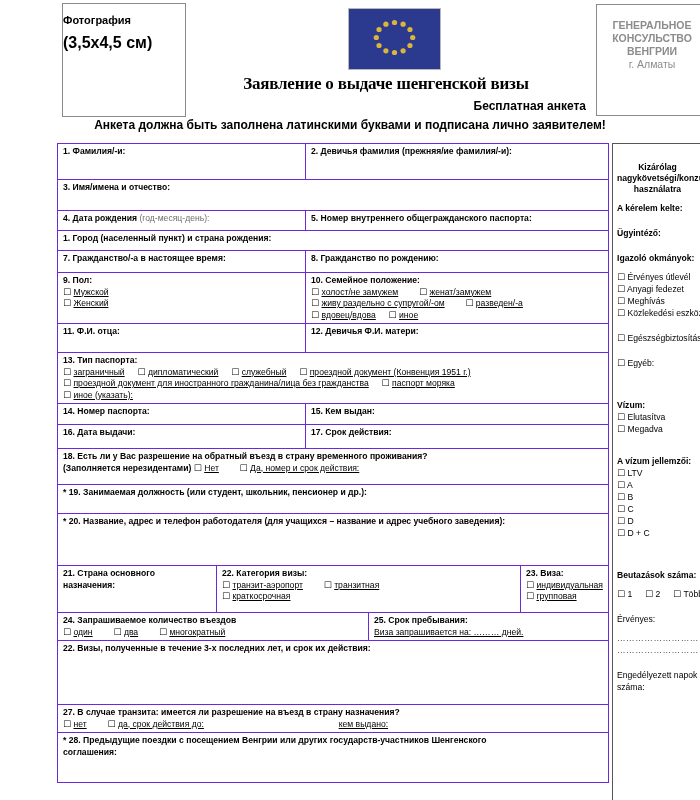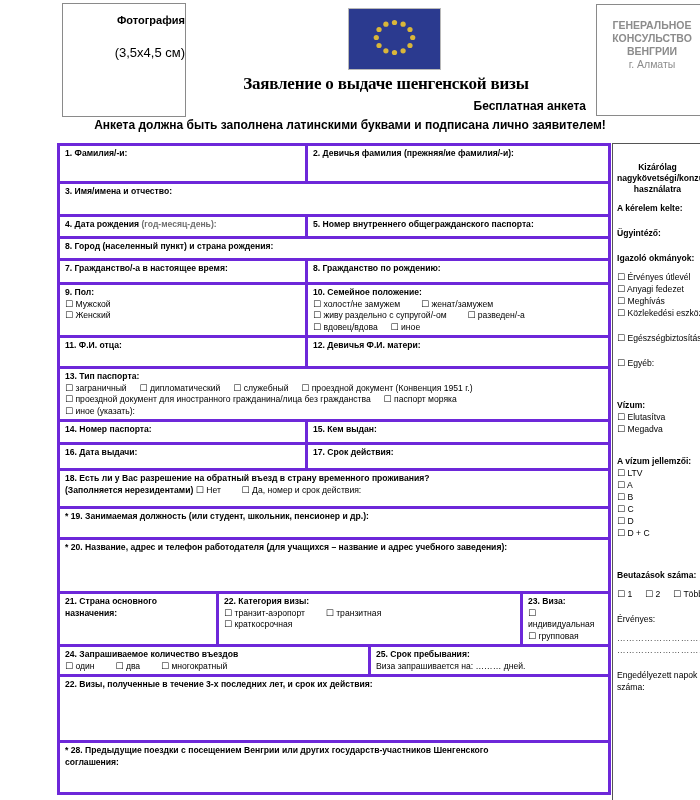--- a/index.html
+++ b/index.html
@@ -22,31 +22,31 @@
     left: 0; top: 0;
     width: 700px;
     height: 138px;
   }
   .photo-box {
     position: absolute;
     left: 62px; top: 3px;
     width: 124px; height: 114px;
     border: 1px solid #8a8a8a;
     box-sizing: border-box;
-    text-align: right;
+    text-align: left;
   }
   .photo-line1 {
     margin-top: 10px;
     font-size: 11px;
     font-weight: bold;
   }
   .photo-line2 {
-    margin-top: 19px;
-    font-size: 13px;
-    font-weight: normal;
+    margin-top: 8px;
+    font-size: 16px;
+    font-weight: bold;
   }
   .eu-flag {
     position: absolute;
     left: 348px; top: 8px;
     width: 93px; height: 62px;
     background: #26348a;
     border: 1px solid #b8b8b8;
     box-sizing: border-box;
   }
   .eu-flag svg { display:block; width:100%; height:100%; }
@@ -99,29 +99,29 @@
     position: absolute;
     left: 57px; top: 143px;
     width: 551px;
   }
   table.form {
     border-collapse: collapse;
     width: 551px;
     table-layout: fixed;
   }
   table.form td {
-    border: 3px solid #6d28d9;
+    border: 1px solid #6d28d9;
     vertical-align: top;
     padding: 2px 4px 2px 5px;
     font-size: 8.6px;
     line-height: 11.5px;
   }
   .lbl { font-weight: bold; }
-  .lbl-grey { font-weight: bold; color: #6f6f6f; }
-  .opt { font-weight: normal; }
+  .lbl-grey { font-weight: normal; color: #6f6f6f; }
+  .opt { font-weight: normal; text-decoration: underline; }
   .cb { font-family: "DejaVu Sans", sans-serif; font-size: 9px; }
   .sp { display:inline-block; width: 16px; }
   .sp-s { display:inline-block; width: 8px; }
 
   
   .sidebar {
     position: absolute;
     left: 612px; top: 143px;
     width: 88px;
     height: 791px;
@@ -221,21 +221,21 @@
       <span class="lbl">4. Дата рождения</span>
       <span class="lbl-grey">(год-месяц-день):</span>
     </td>
     <td colspan="3">
       <span class="lbl">5. Номер внутреннего общегражданского паспорта:</span>
     </td>
   </tr>
 
   <tr>
     <td colspan="5" style="height:15px">
-      <span class="lbl">8. Город (населенный пункт) и страна рождения:</span>
+      <span class="lbl">1. Город (населенный пункт) и страна рождения:</span>
     </td>
   </tr>
 
   <tr>
     <td colspan="2" style="height:17px">
       <span class="lbl">7. Гражданство/-а в настоящее время:</span>
     </td>
     <td colspan="3">
       <span class="lbl">8. Гражданство по рождению:</span>
     </td>
@@ -413,20 +413,34 @@
       <div class="opt">Виза запрашивается на: ……… дней.</div>
     </td>
   </tr>
 
   <tr>
     <td colspan="5" style="height:59px">
       <span class="lbl">22. Визы, полученные в течение 3-х последних лет, и срок их действия:</span>
     </td>
   </tr>
 
+  <tr>
+    <td colspan="5" style="height:22px">
+      <div class="lbl">27. В случае транзита: имеется ли разрешение на въезд в страну назначения?</div>
+      <div>
+        <span class="cb">☐</span>
+        <span class="opt">нет</span>
+        <span class="sp"></span>
+        <span class="cb">☐</span>
+        <span class="opt">да, срок действия до:</span>
+        <span style="display:inline-block;width:130px"></span>
+        <span class="opt">кем выдано:</span>
+      </div>
+    </td>
+  </tr>
 
   <tr>
     <td colspan="5" style="height:45px">
       <div class="lbl">* 28. Предыдущие поездки с посещением Венгрии или других государств-участников Шенгенского</div>
       <div class="lbl">соглашения:</div>
     </td>
   </tr>
 </tbody>
     </table>
 </div>

